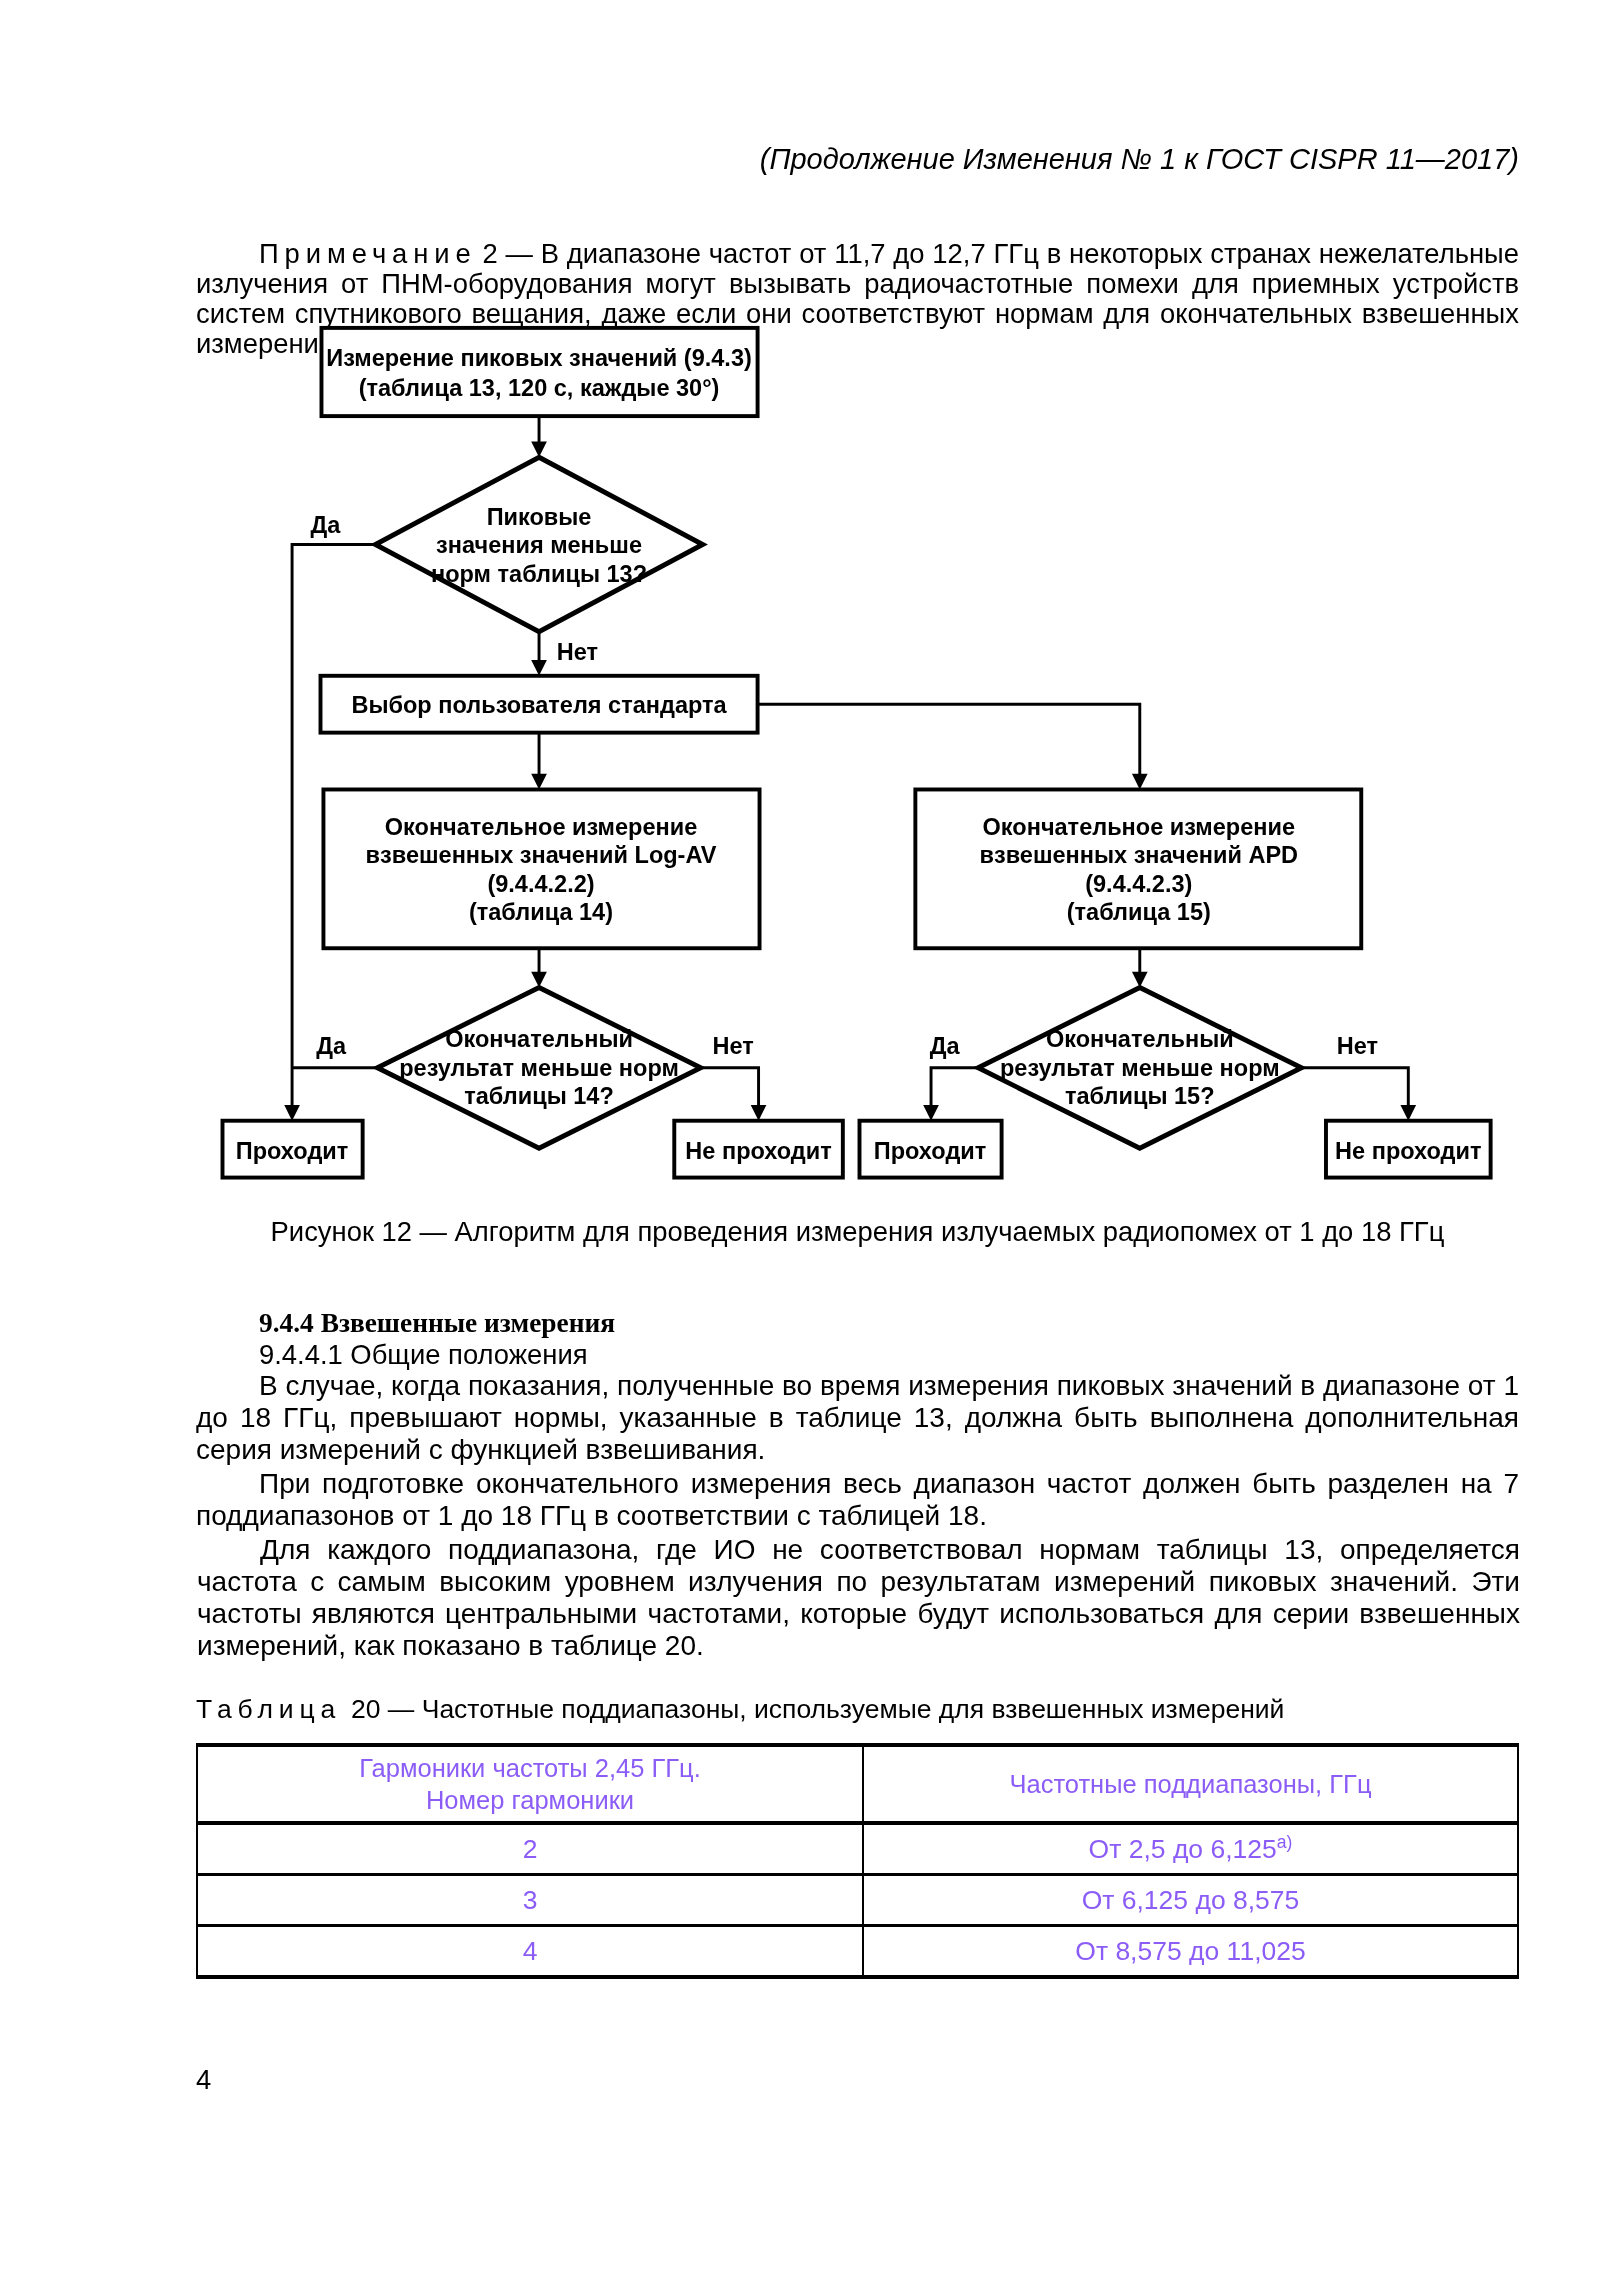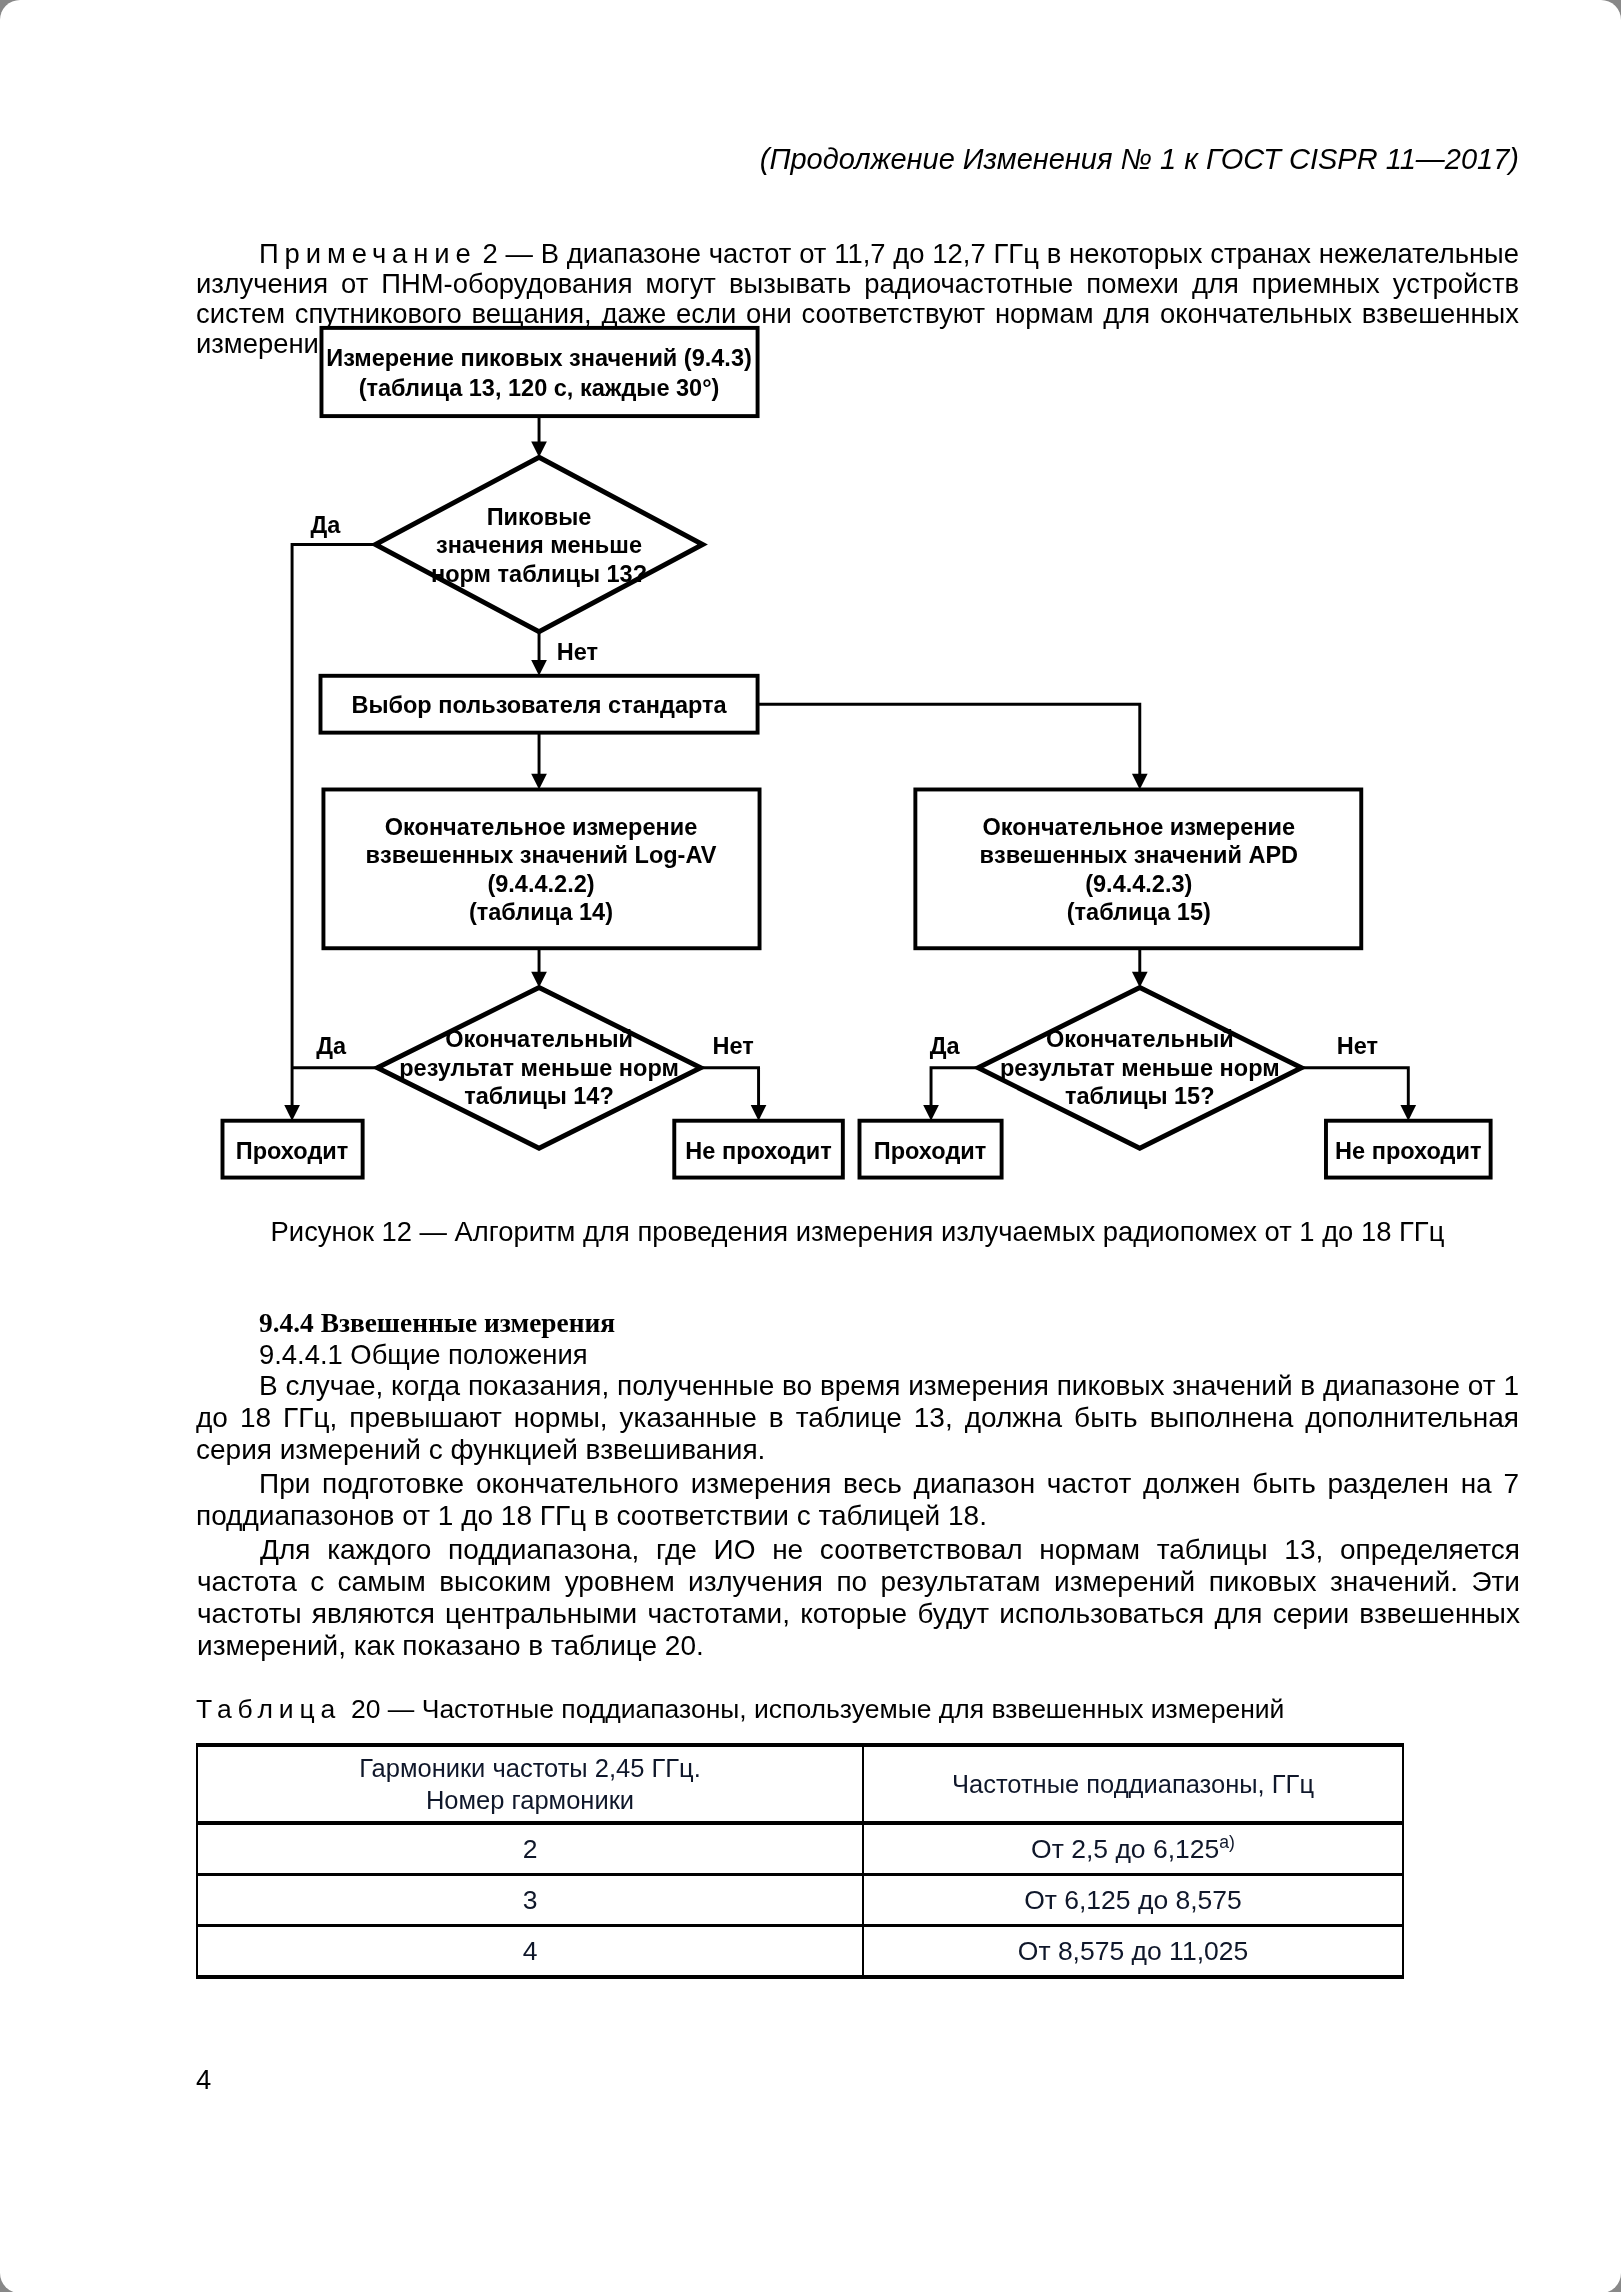--- a/index.html
+++ b/index.html
@@ -3,21 +3,20 @@
 <meta charset="utf-8">
 <style>
   html,body { margin:0; padding:0; background:#888; }
   .page {
     position:relative;
     width:1621px; height:2293px;
     background:#ffffff;
     color:#000;
     font-family:"Liberation Sans", sans-serif;
     overflow:hidden;
-    border-radius:20px;
   }
   .header-line {
     position:absolute; top:143px; left:196px; width:1323px;
     text-align:right; font-style:italic; font-size:29px;
   }
   .note-para {
     position:absolute; top:212px; left:196px; width:1323px;
     font-size:27.4px; line-height:30px; text-align:justify; text-indent:63px;
   }
   .spaced { letter-spacing:5.9px;text-align:center; }
@@ -46,23 +45,23 @@
   }
   .body-para {
     position:absolute; left:196px; width:1323px;
     font-size:28px; line-height:32px; text-align:justify; text-indent:63px;
   }
   .tbl-caption {
     position:absolute; top:1694px; left:196px; width:1323px; font-size:26.5px;
   }
   .tbl-caption .rest { margin-left:9.8px; }
   table.t20 {
-    position:absolute; top:1743px; left:196px; width:1208px;
+    position:absolute; top:1743px; left:196px; width:1323px;
     border-collapse:collapse; table-layout:fixed;
-    font-size:26.5px; color:#0f172a;
+    font-size:26.5px; color:#8b5cf6;
   }
   table.t20 col.c1 { width:666px; }
   table.t20 th, table.t20 td {
     text-align:center; vertical-align:middle;
     border-left:2.9px solid #000; border-right:2.9px solid #000;
     font-weight:normal; padding:0;
   }
   table.t20 th { font-size:25.5px; line-height:32px; height:74px; border-top:4.9px solid #000; border-bottom:4.9px solid #000; }
   table.t20 td { height:48px; border-top:3.9px solid #000; border-bottom:3.9px solid #000; }
   table.t20 th + th, table.t20 td + td { border-left:2px solid #000; }

